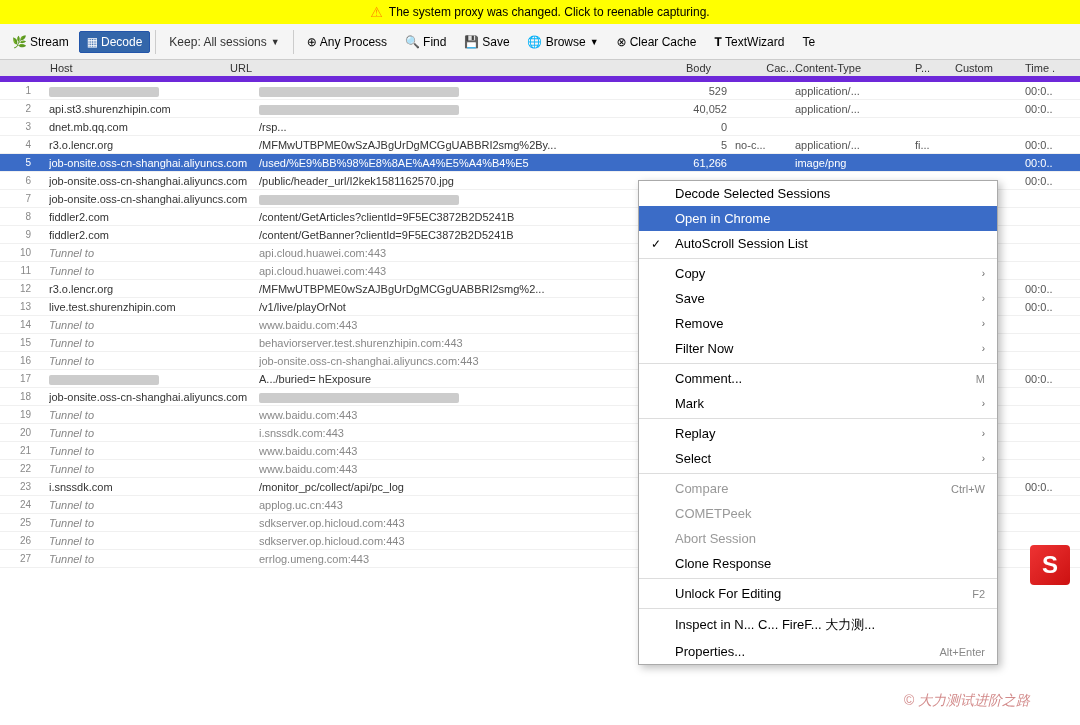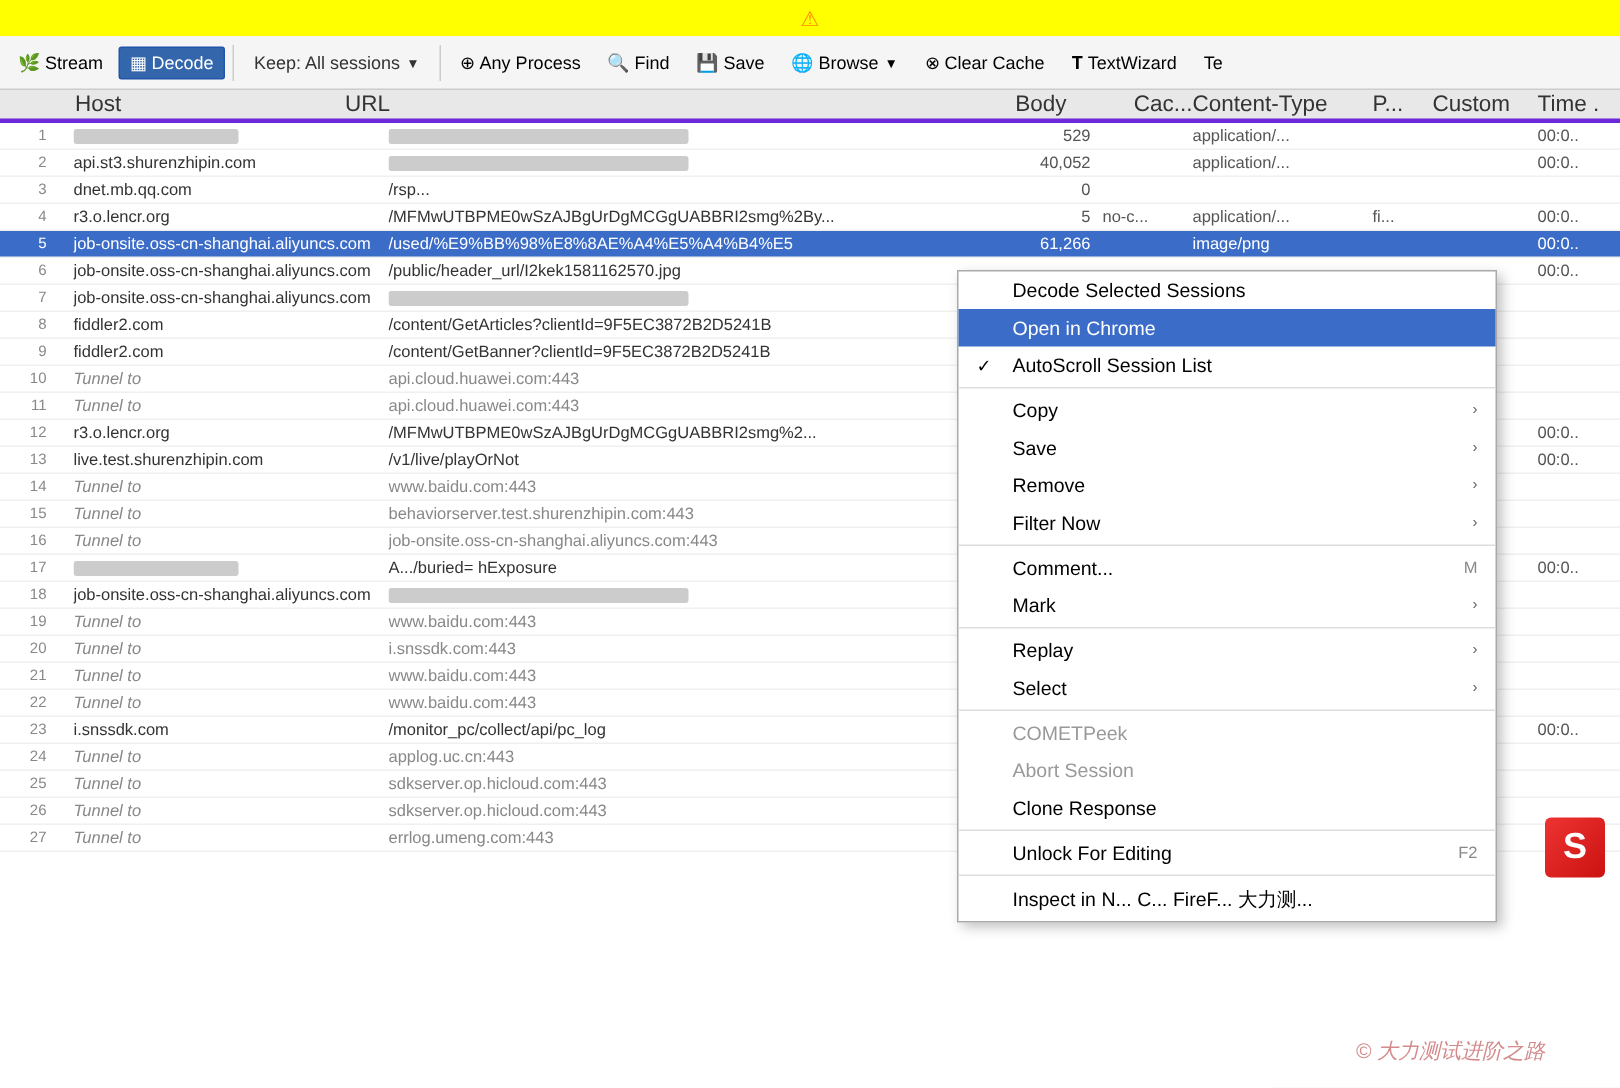--- a/index.html
+++ b/index.html
@@ -45,25 +45,25 @@
     .toolbar-separator { width: 1px; background: #ccc; height: 24px; margin: 0 3px; }
     .toolbar-btn.stream-btn { color: #000; }
     .toolbar-btn.decode-btn { background: #3366aa; color: #fff; border-color: #2255aa; }
     .toolbar-btn.keep-btn { color: #333; }
     .dropdown-arrow { font-size: 9px; margin-left: 1px; }
 
     
     .col-headers {
       display: flex;
       background: #e8e8e8;
-      border-bottom: 3px solid #6d28d9;
+      border-bottom: 6px solid #6d28d9;
       padding: 2px 0;
       height: 22px;
       align-items: center;
-      font-size: 15px;
+      font-size: 11px;
       color: #333;
     }
     .col-host { width: 230px; padding-left: 50px; }
     .col-url { flex: 1; }
     .col-body { width: 70px; text-align: right; padding-right: 24px; }
     .col-cac { width: 60px; text-align: right; }
     .col-ct { width: 120px; }
     .col-p { width: 40px; }
     .col-custom { width: 70px; }
     .col-time { width: 55px; }
@@ -162,20 +162,21 @@
     }
 
     .tunnel-row .row-host { color: #888; font-style: italic; }
     .tunnel-row .row-url { color: #888; }
   </style>
 </head>
 <body>
 
 <div class="warning-bar">
   <span class="warning-icon">⚠</span>
+  <span>The system proxy was changed. Click to reenable capturing.</span>
 </div>
 
 <div class="toolbar">
   <button class="toolbar-btn stream-btn">
     <span>🌿</span>
     <span>Stream</span>
   </button>
   <button class="toolbar-btn decode-btn">
     <span>▦</span>
     <span>Decode</span>
@@ -667,20 +668,30 @@
     </div>
     <div style="display:flex;align-items:center;gap:6px;">
 
       <span class="ctx-arrow">›</span>
     </div>
   </div>
     <div class="ctx-separator"></div>
     <div class="ctx-item disabled">
     <div class="ctx-left">
       <span class="ctx-check"></span>
+      <span class="ctx-label">Compare</span>
+    </div>
+    <div style="display:flex;align-items:center;gap:6px;">
+      <span class="ctx-shortcut">Ctrl+W</span>
+
+    </div>
+  </div>
+    <div class="ctx-item disabled">
+    <div class="ctx-left">
+      <span class="ctx-check"></span>
       <span class="ctx-label">COMETPeek</span>
     </div>
     <div style="display:flex;align-items:center;gap:6px;">
       
       
     </div>
   </div>
     <div class="ctx-item disabled">
     <div class="ctx-left">
       <span class="ctx-check"></span>
@@ -716,17 +727,27 @@
     <div class="ctx-item">
     <div class="ctx-left">
       <span class="ctx-check"></span>
       <span class="ctx-label">Inspect in N... C... FireF... 大力测...</span>
     </div>
     <div style="display:flex;align-items:center;gap:6px;">
       
       
     </div>
   </div>
+    <div class="ctx-item">
+    <div class="ctx-left">
+      <span class="ctx-check"></span>
+      <span class="ctx-label">Properties...</span>
+    </div>
+    <div style="display:flex;align-items:center;gap:6px;">
+      <span class="ctx-shortcut">Alt+Enter</span>
+
+    </div>
+  </div>
   </div>
 
 <div class="watermark">© 大力测试进阶之路</div>
 
 <div class="s-badge">S</div>
 
 </body></html>

